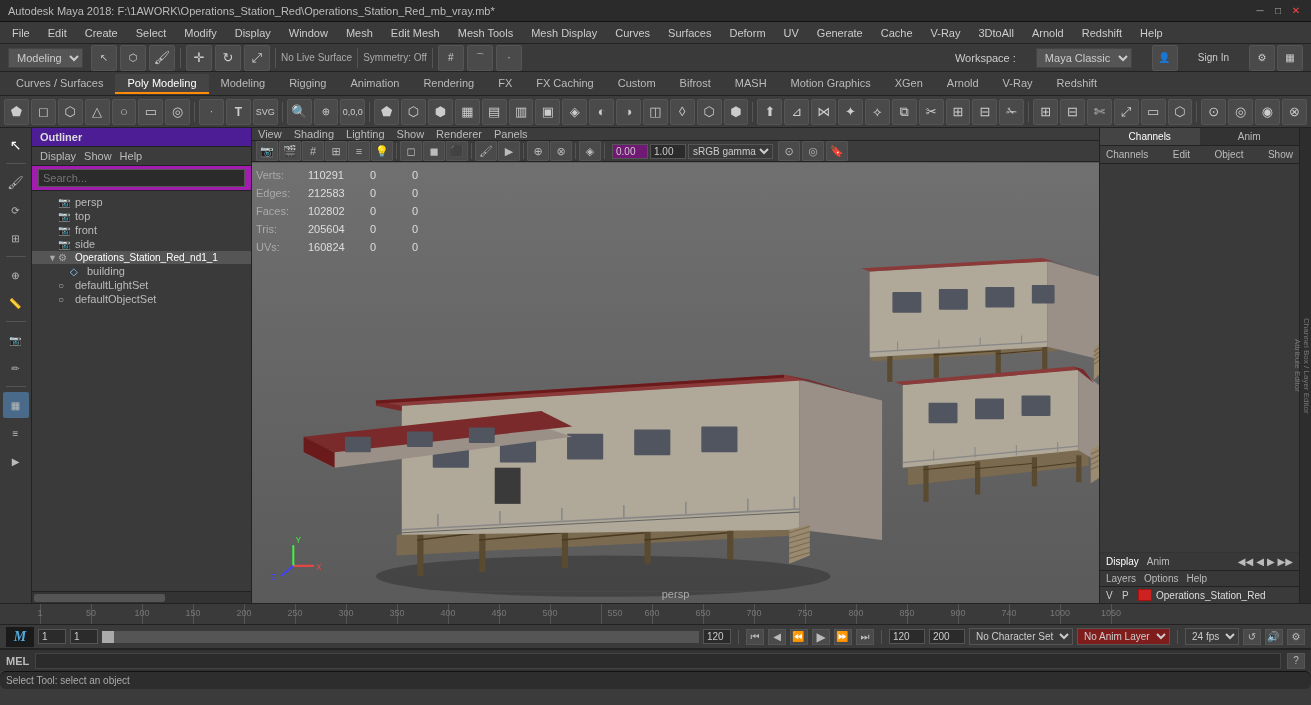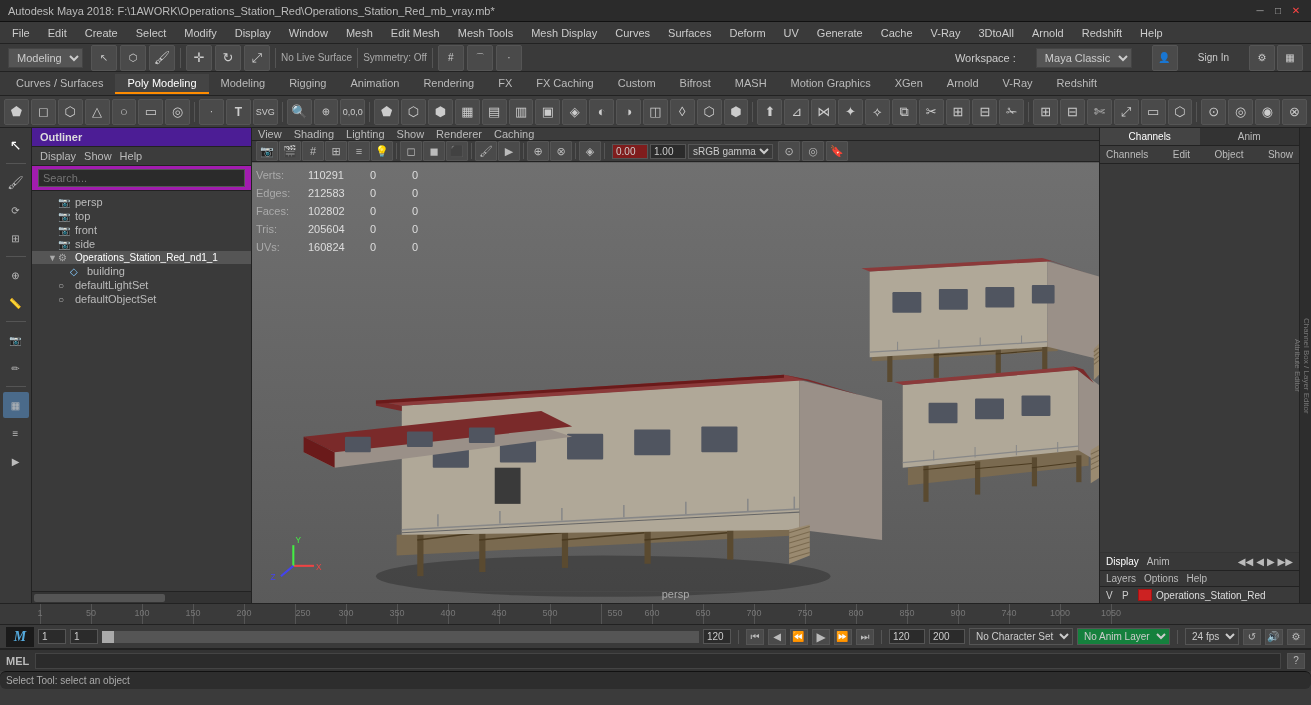--- a/index.html
+++ b/index.html
@@ -367,21 +367,21 @@
       </div>
     </div>
 
     <div id="viewport-area">
       <div id="viewport-menubar">
         <span class="vp-menu">View</span>
         <span class="vp-menu">Shading</span>
         <span class="vp-menu">Lighting</span>
         <span class="vp-menu">Show</span>
         <span class="vp-menu">Renderer</span>
-        <span class="vp-menu">Caching</span>
+        <span class="vp-menu">Panels</span>
       </div>
       <div id="viewport-toolbar">
         <div class="vp-tool">📷</div>
         <div class="vp-tool">🎬</div>
         <div class="vp-tool">#</div>
         <div class="vp-tool">⊞</div>
         <div class="vp-tool">≡</div>
         <div class="vp-tool">💡</div>
         <div class="vp-sep"></div>
         <div class="vp-tool">◻</div>
@@ -390,21 +390,21 @@
         <div class="vp-sep"></div>
         <div class="vp-tool">🖌</div>
         <div class="vp-tool">▶</div>
         <div class="vp-sep"></div>
         <div class="vp-tool">⊕</div>
         <div class="vp-tool">⊗</div>
         <div class="vp-sep"></div>
         <div class="vp-tool">◈</div>
         <div class="vp-sep"></div>
         <div style="display:flex;align-items:center;gap:2px;margin-left:4px;">
-          <input type="text" value="0.00" style="width: 36px; background: #7f1d1d; border: 1px solid rgb(85, 85, 85); color: rgb(204, 204, 204); font-size: 10px; padding: 1px 3px;">
+          <input type="text" value="0.00" style="width: 36px; background: #701a75; border: 1px solid rgb(85, 85, 85); color: rgb(204, 204, 204); font-size: 10px; padding: 1px 3px;">
           <input type="text" value="1.00" style="width: 36px; background: rgb(43, 43, 43); border: 1px solid rgb(85, 85, 85); color: rgb(204, 204, 204); font-size: 10px; padding: 1px 3px;">
           <select style="background:#3a3a3a;border:1px solid #555;color:#ccc;font-size:10px;">
             <option>sRGB gamma</option>
           </select>
         </div>
         <div style="display:flex;gap:2px;margin-left:4px;">
           <div class="vp-tool">⊙</div>
           <div class="vp-tool">◎</div>
           <div class="vp-tool">🔖</div>
         </div>
@@ -667,21 +667,21 @@
         <div style="position: absolute; left: 0%; top: 4px; font-size: 9px; color: rgb(119, 119, 119); transform: translateX(-50%); white-space: nowrap;">1</div>
         <div style="position: absolute; left: 4.7619%; top: 0px; height: 100%; border-left: 1px solid rgb(85, 85, 85);"></div>
         <div style="position: absolute; left: 4.7619%; top: 4px; font-size: 9px; color: rgb(119, 119, 119); transform: translateX(-50%); white-space: nowrap;">50</div>
         <div style="position: absolute; left: 9.52381%; top: 0px; height: 100%; border-left: 1px solid rgb(85, 85, 85);"></div>
         <div style="position: absolute; left: 9.52381%; top: 4px; font-size: 9px; color: rgb(119, 119, 119); transform: translateX(-50%); white-space: nowrap;">100</div>
         <div style="position: absolute; left: 14.2857%; top: 0px; height: 100%; border-left: 1px solid rgb(85, 85, 85);"></div>
         <div style="position: absolute; left: 14.2857%; top: 4px; font-size: 9px; color: rgb(119, 119, 119); transform: translateX(-50%); white-space: nowrap;">150</div>
         <div style="position: absolute; left: 19.0476%; top: 0px; height: 100%; border-left: 1px solid rgb(85, 85, 85);"></div>
         <div style="position: absolute; left: 19.0476%; top: 4px; font-size: 9px; color: rgb(119, 119, 119); transform: translateX(-50%); white-space: nowrap;">200</div>
         <div style="position: absolute; left: 23.8095%; top: 0px; height: 100%; border-left: 1px solid rgb(85, 85, 85);"></div>
-        <div style="position: absolute; left: 23.8095%; top: 4px; font-size: 9px; color: rgb(119, 119, 119); transform: translateX(-50%); white-space: nowrap; margin-left: 8px;">250</div>
+        <div style="position: absolute; left: 23.8095%; top: 4px; font-size: 9px; color: rgb(119, 119, 119); transform: translateX(-50%); white-space: nowrap;">250</div>
         <div style="position: absolute; left: 28.5714%; top: 0px; height: 100%; border-left: 1px solid rgb(85, 85, 85);"></div>
         <div style="position: absolute; left: 28.5714%; top: 4px; font-size: 9px; color: rgb(119, 119, 119); transform: translateX(-50%); white-space: nowrap;">300</div>
         <div style="position: absolute; left: 33.3333%; top: 0px; height: 100%; border-left: 1px solid rgb(85, 85, 85);"></div>
         <div style="position: absolute; left: 33.3333%; top: 4px; font-size: 9px; color: rgb(119, 119, 119); transform: translateX(-50%); white-space: nowrap;">350</div>
         <div style="position: absolute; left: 38.0952%; top: 0px; height: 100%; border-left: 1px solid rgb(85, 85, 85);"></div>
         <div style="position: absolute; left: 38.0952%; top: 4px; font-size: 9px; color: rgb(119, 119, 119); transform: translateX(-50%); white-space: nowrap;">400</div>
         <div style="position: absolute; left: 42.8571%; top: 0px; height: 100%; border-left: 1px solid rgb(85, 85, 85);"></div>
         <div style="position: absolute; left: 42.8571%; top: 4px; font-size: 9px; color: rgb(119, 119, 119); transform: translateX(-50%); white-space: nowrap;">450</div>
         <div style="position: absolute; left: 47.619%; top: 0px; height: 100%; border-left: 1px solid rgb(85, 85, 85);"></div>
         <div style="position: absolute; left: 47.619%; top: 4px; font-size: 9px; color: rgb(119, 119, 119); transform: translateX(-50%); white-space: nowrap;">500</div>
@@ -731,21 +731,21 @@
     <div class="transport-btn" style="width:18px;height:16px;background:#4a4a4a;border:1px solid #555;color:#bbb;font-size:10px;display:flex;align-items:center;justify-content:center;cursor:pointer;">⏭</div>
     <div class="bc-sep" style="width:1px;height:14px;background:#555;margin:0 3px;"></div>
 
     <input type="text" value="120" style="width: 36px; background: rgb(43, 43, 43); border: 1px solid rgb(85, 85, 85); color: rgb(204, 204, 204); font-size: 10px; padding: 1px 3px;">
     <input type="text" value="200" style="width: 36px; background: rgb(43, 43, 43); border: 1px solid rgb(85, 85, 85); color: rgb(204, 204, 204); font-size: 10px; padding: 1px 3px;">
 
     <select style="background:#3a3a3a;border:1px solid #555;color:#ccc;font-size:10px;padding:1px 2px;">
       <option>No Character Set</option>
     </select>
 
-    <select style="background:#15803d;border:1px solid #555;color:#ccc;font-size:10px;padding:1px 2px;">
+    <select style="background:#7f1d1d;border:1px solid #555;color:#ccc;font-size:10px;padding:1px 2px;">
       <option>No Anim Layer</option>
     </select>
 
     <div class="bc-sep" style="width:1px;height:14px;background:#555;margin:0 3px;"></div>
     <select style="background:#3a3a3a;border:1px solid #555;color:#ccc;font-size:10px;padding:1px 2px;">
       <option>24 fps</option>
     </select>
     <div class="transport-btn" style="width:18px;height:16px;background:#4a4a4a;border:1px solid #555;color:#bbb;font-size:10px;display:flex;align-items:center;justify-content:center;cursor:pointer;">↺</div>
     <div class="transport-btn" style="width:18px;height:16px;background:#4a4a4a;border:1px solid #555;color:#bbb;font-size:10px;display:flex;align-items:center;justify-content:center;cursor:pointer;">🔊</div>
     <div class="transport-btn" style="width:18px;height:16px;background:#4a4a4a;border:1px solid #555;color:#bbb;font-size:10px;display:flex;align-items:center;justify-content:center;cursor:pointer;">⚙</div>

